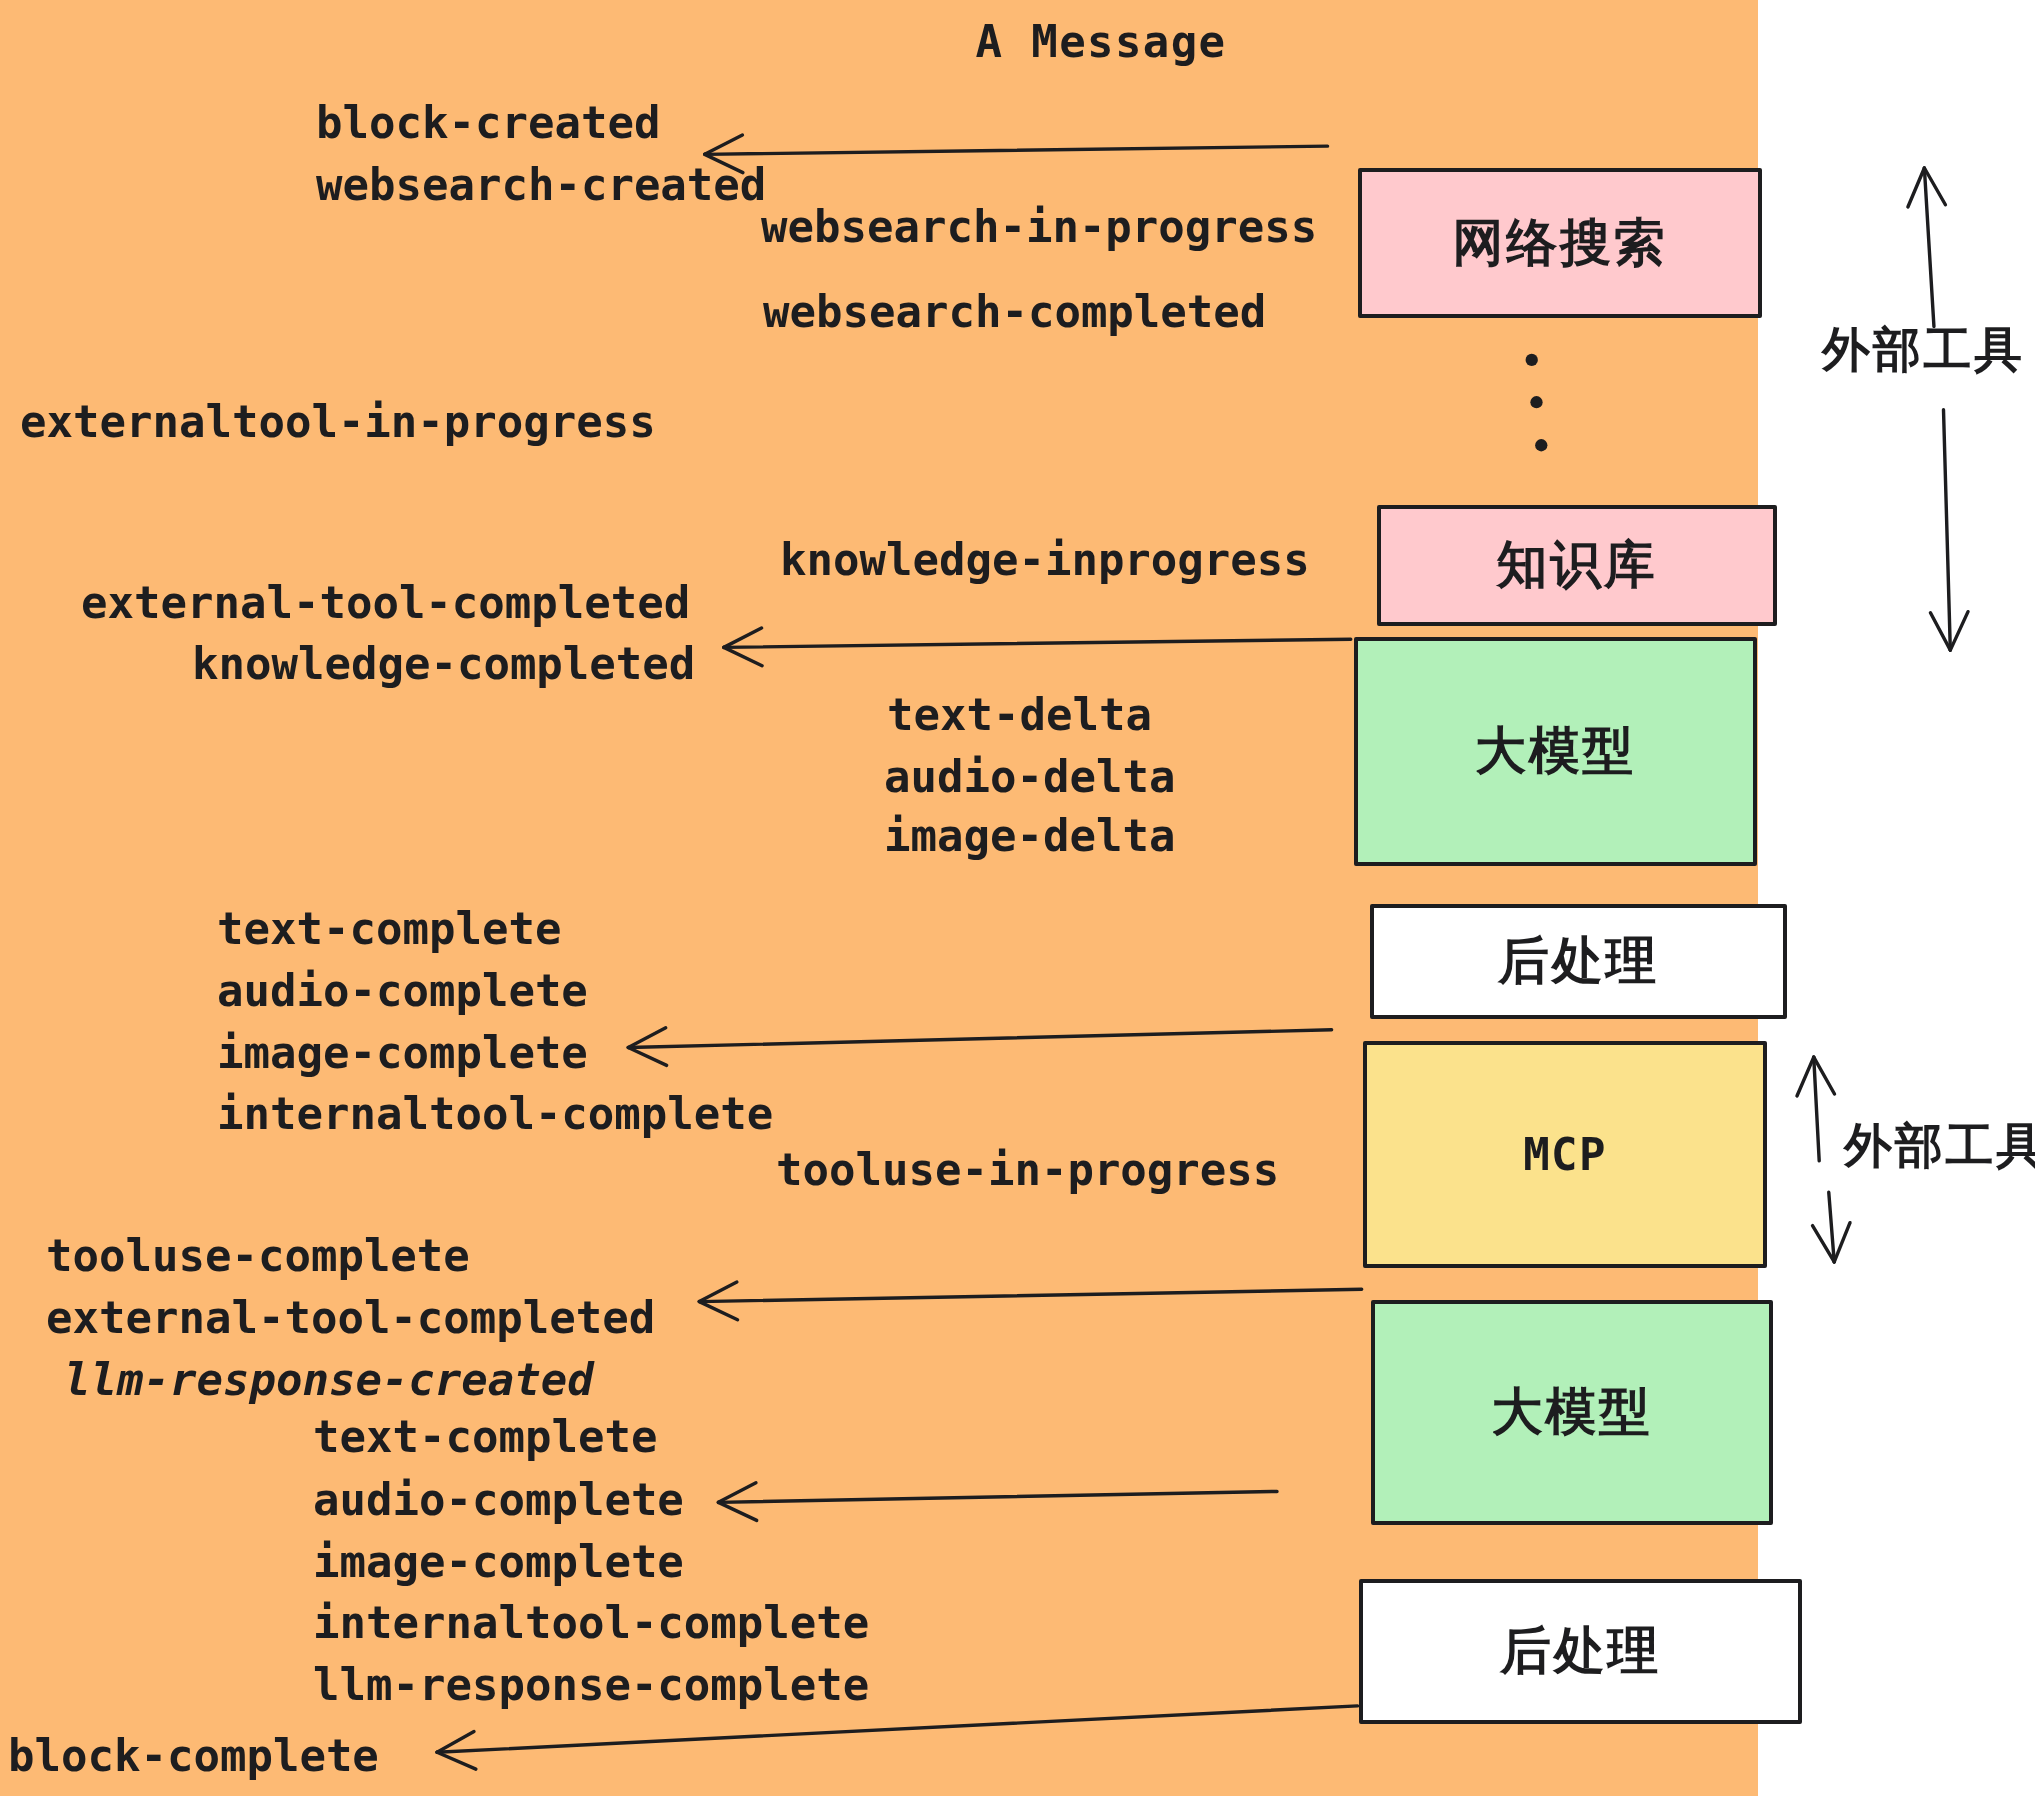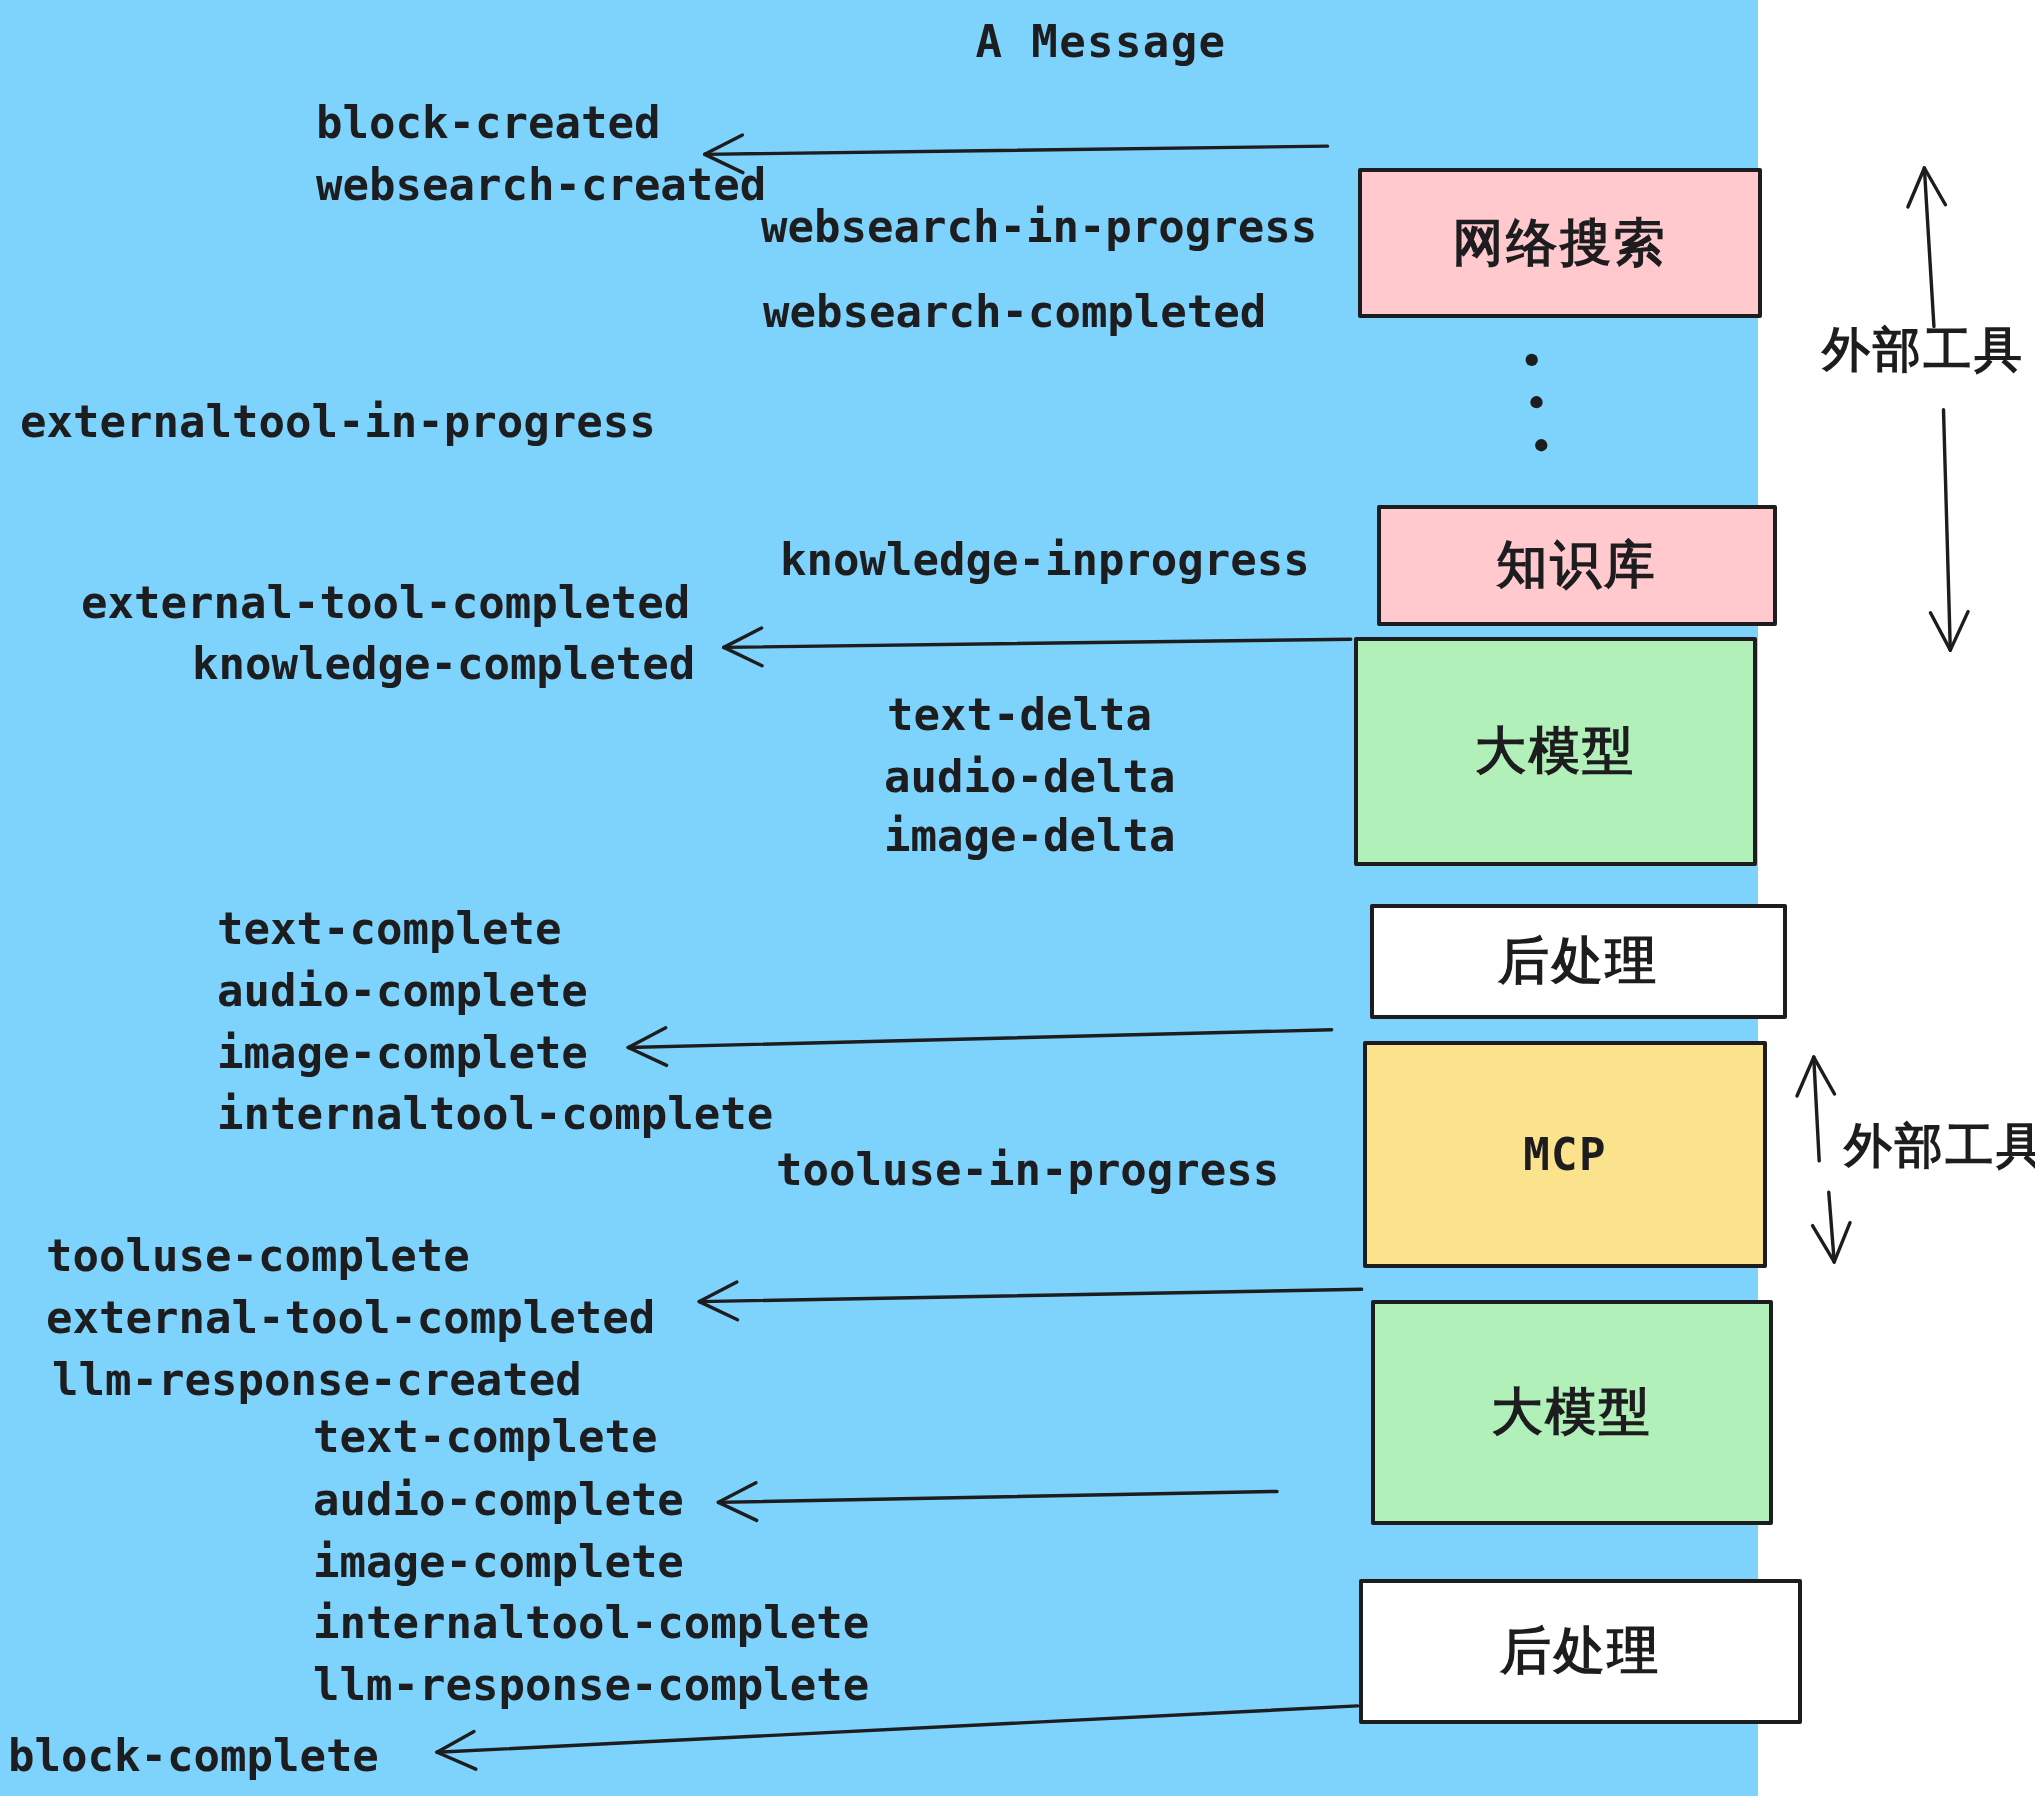--- a/index.html
+++ b/index.html
@@ -1,18 +1,18 @@
 <!DOCTYPE html>
 <html style="font-size:11px"><head>
 <meta charset="utf-8">
 <style>
   html,body{margin:0;padding:0;background:#ffffff;}
   body{width:2035px;height:1796px;overflow:hidden;}
   .canvas{
-    position:relative;width:1758px;height:1796px;background:#7dd3fc;
+    position:relative;width:1758px;height:1796px;background:#fdba74;
     font-family:"DejaVu Sans Mono","Liberation Mono",monospace;color:#1d1d1f;
   }
   .title{
     position:absolute;transform:translate(-50%,-50%);
     font-size:44px;font-weight:bold;white-space:nowrap;letter-spacing:1.4px;
   }
   .event{
     position:absolute;transform:translateY(-50%);
     font-size:44px;font-weight:bold;white-space:nowrap;letter-spacing:0px;
   }
@@ -52,21 +52,21 @@
       <div class="event" style="left: 887px; top: 714px;">text-delta</div>
       <div class="event" style="left: 884px; top: 776px;">audio-delta</div>
       <div class="event" style="left: 884px; top: 835px;">image-delta</div>
       <div class="event" style="left: 217px; top: 928px;">text-complete</div>
       <div class="event" style="left: 217px; top: 990px;">audio-complete</div>
       <div class="event" style="left: 217px; top: 1052px;">image-complete</div>
       <div class="event" style="left: 217px; top: 1113px;">internaltool-complete</div>
       <div class="event" style="left: 776px; top: 1169px;">tooluse-in-progress</div>
       <div class="event" style="left: 46px; top: 1255px;">tooluse-complete</div>
       <div class="event" style="left: 46px; top: 1317px;">external-tool-completed</div>
-      <div class="event" style="left: 52px; top: 1379px;">llm-response-created</div>
+      <div class="event" style="left: 64px; top: 1379px; font-style: italic;">llm-response-created</div>
       <div class="event" style="left: 313px; top: 1436px;">text-complete</div>
       <div class="event" style="left: 313px; top: 1499px;">audio-complete</div>
       <div class="event" style="left: 313px; top: 1561px;">image-complete</div>
       <div class="event" style="left: 313px; top: 1622px;">internaltool-complete</div>
       <div class="event" style="left: 313px; top: 1684px;">llm-response-complete</div>
       <div class="event" style="left: 8px; top: 1755px; text-align: center;">block-complete</div>
     </div>
   <div id="boxes-layer">
       <div class="box" style="left: 1358px; top: 168px; width: 404px; height: 150px; background: rgb(255, 201, 205);">
         <span class="box-label">网络搜索</span>

